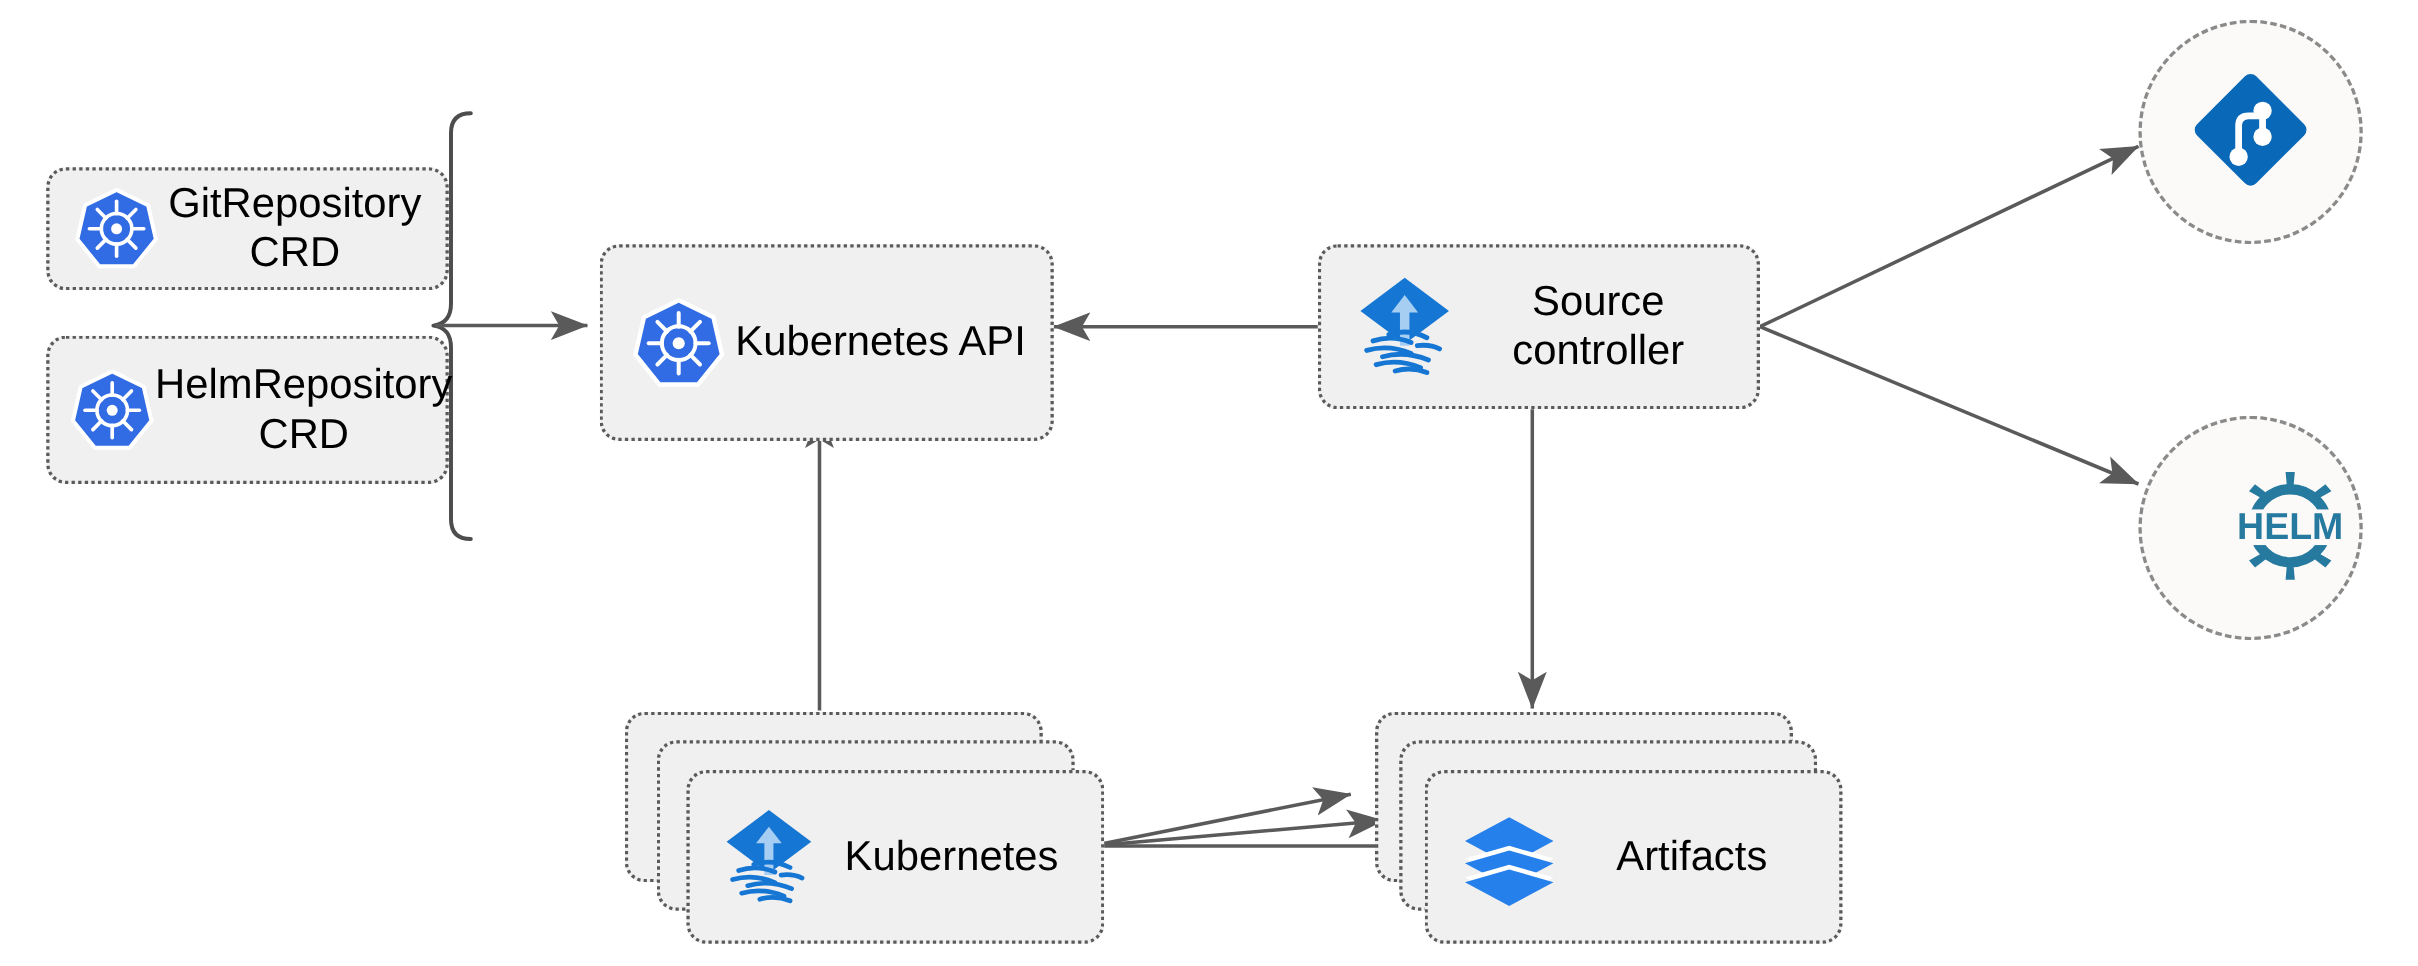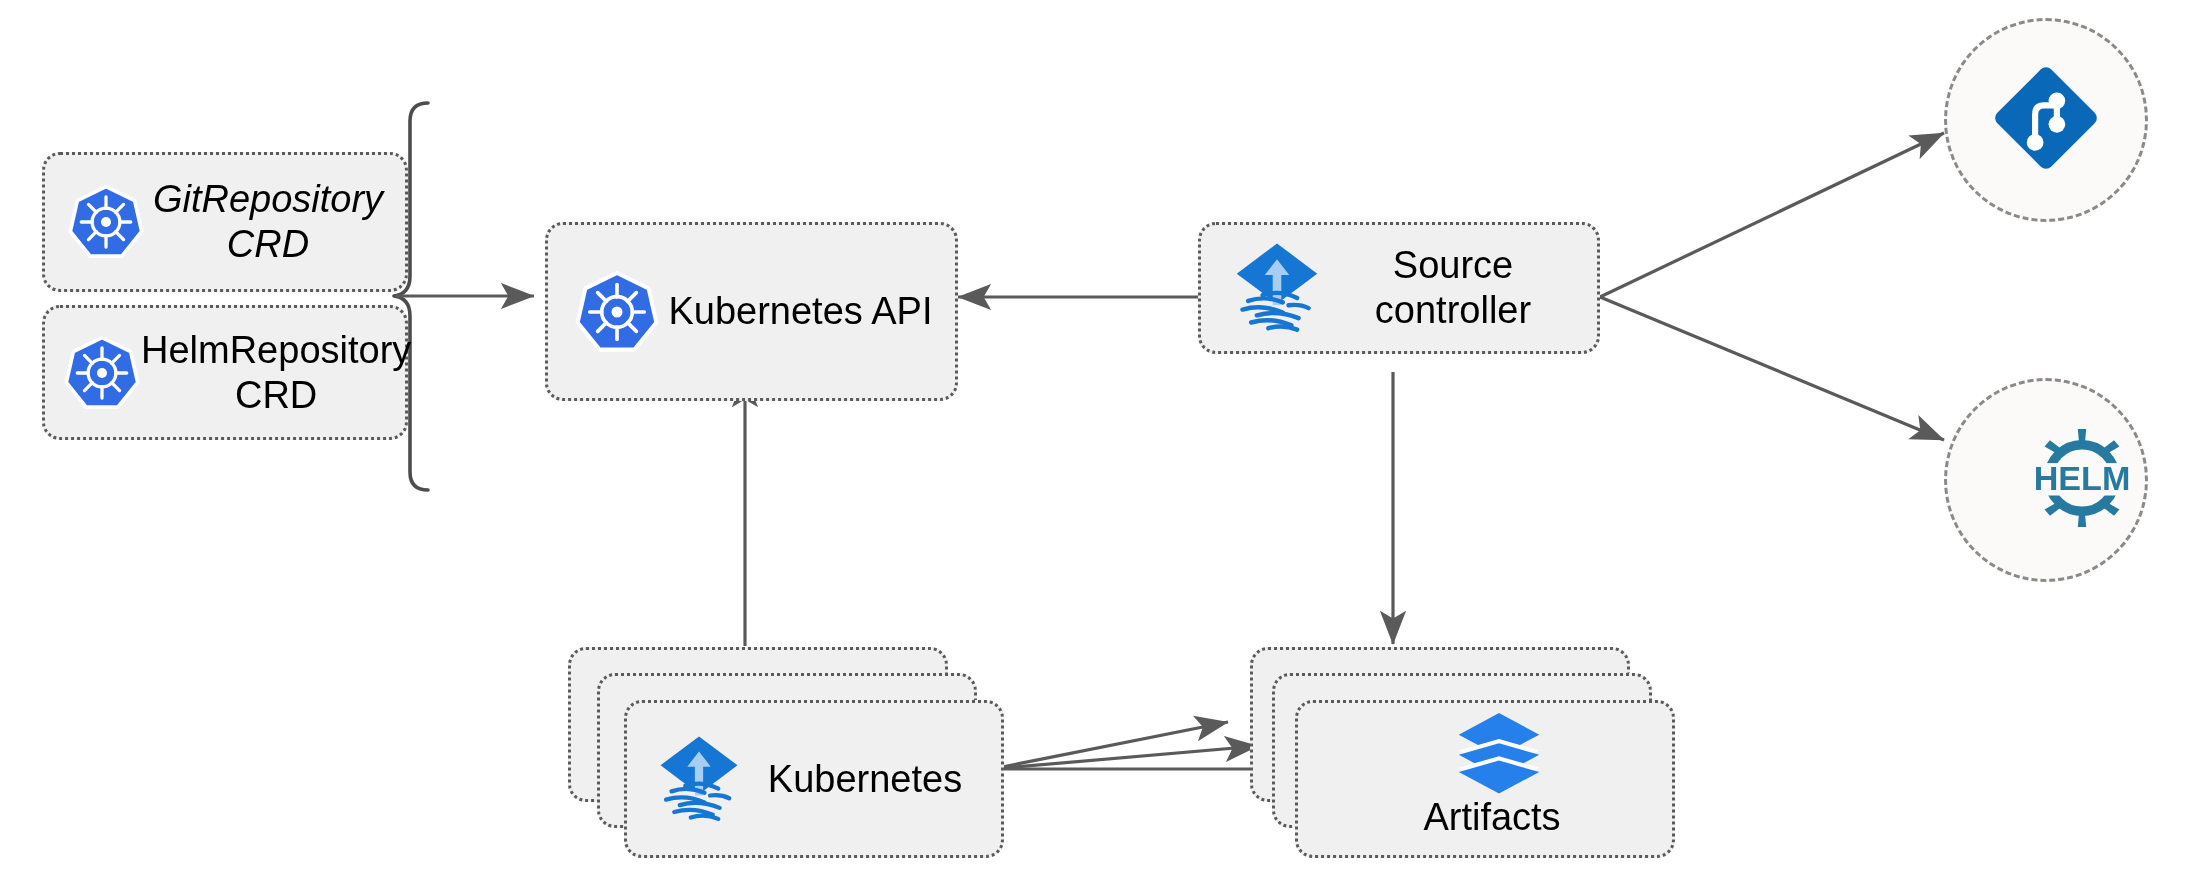--- a/index.html
+++ b/index.html
@@ -119,21 +119,21 @@
 
     <path class="wire" d="M 1393 372 L 1393 644" marker-end="url(#arrowhead)"></path>
 
     <path class="wire" d="M 745 646 L 745 374" marker-end="url(#arrowhead)"></path>
 
     <path class="wire" d="M 992 769 L 1228 722" marker-end="url(#arrowhead)"></path>
     <path class="wire" d="M 992 769 L 1258 746" marker-end="url(#arrowhead)"></path>
     <path class="wire" d="M 992 769 L 1288 769" marker-end="url(#arrowhead)"></path>
   </svg>
 
-  <div class="node" style="left:42px; top:152px; width:366px; height:140px; padding-left:22px;font-style:italic;">
+  <div class="node" style="left:42px; top:152px; width:366px; height:112px; padding-left:22px;">
     <span class="icon-slot">
       <svg width="78" height="78" viewBox="0 0 64 64" aria-hidden="true">
         <polygon points="32,3 55.5,14.4 61.3,39.8 45,60 19,60 2.7,39.8 8.5,14.4" fill="#326CE5" stroke="#ffffff" stroke-width="3" stroke-linejoin="round"></polygon>
         <g fill="none" stroke="#ffffff" stroke-width="2.7" stroke-linecap="round">
           <circle cx="32" cy="32" r="11.4"></circle>
           <line x1="32" y1="11.5" x2="32" y2="20.8"></line>
           <line x1="32" y1="43.2" x2="32" y2="52.5"></line>
           <line x1="11.7" y1="32" x2="20.6" y2="32"></line>
           <line x1="43.4" y1="32" x2="52.3" y2="32"></line>
           <line x1="17.6" y1="17.6" x2="24.1" y2="24.1"></line>
@@ -184,21 +184,21 @@
           <line x1="39.9" y1="39.9" x2="46.4" y2="46.4"></line>
           <line x1="46.4" y1="17.6" x2="39.9" y2="24.1"></line>
           <line x1="24.1" y1="39.9" x2="17.6" y2="46.4"></line>
         </g>
         <circle cx="32" cy="32" r="4.1" fill="#ffffff"></circle>
       </svg>
     </span>
     <span class="label">Kubernetes API</span>
   </div>
 
-  <div class="node" style="left:1198px; top:222px; width:402px; height:132px; padding-left:30px;">
+  <div class="node" style="left:1198px; top:222px; width:402px; height:150px; padding-left:30px;">
     <span class="icon-slot">
       <svg width="92" height="96" viewBox="0 0 64 66" aria-hidden="true">
         <polygon points="32,2 60,23 32,44 4,23" fill="#1676D3"></polygon>
         <path d="M32 13 L40.5 24 L35 24 L35 45 L29 45 L29 24 L23.5 24 Z" fill="#A6CDF2"></path>
         <g stroke="#1676D3" stroke-width="3.1" fill="none" stroke-linecap="round">
           <path d="M12 42 Q24 38 36 43"></path>
           <path d="M22 38 Q34 34 46 40"></path>
           <path d="M8 48 Q22 44 36 50"></path>
           <path d="M18 52 Q32 48 47 54"></path>
           <path d="M14 57 Q28 53 42 59"></path>
@@ -262,21 +262,21 @@
           <path d="M26 61 Q36 58 46 62"></path>
           <path d="M40 45 Q48 44 54 47"></path>
         </g>
       </svg>
     </span>
     <span class="label">Kubernetes</span>
   </div>
 
   <div class="stack-card" style="left:1250px; top:647px; width:380px; height:155px;"></div>
   <div class="stack-card" style="left:1272px; top:673px; width:380px; height:155px;"></div>
-  <div class="node" style="left:1295px; top:700px; width:380px; height:158px; padding-left:28px;flex-direction:column;">
+  <div class="node" style="left:1295px; top:700px; width:380px; height:158px; padding-left:28px;">
     <span class="icon-slot">
       <svg width="92" height="92" viewBox="0 0 64 64" aria-hidden="true">
         <polygon points="32,7 60,22 32,37 4,22" fill="#2680EB"></polygon>
         <polygon points="32,26 46,34 32,42.5 18,34" fill="#ffffff" opacity="0"></polygon>
         <polygon points="32,25 60,33 32,48 4,33" fill="#ffffff"></polygon>
         <polygon points="32,28 60,36 32,51 4,36" fill="#2680EB"></polygon>
         <polygon points="32,37 60,45 32,60 4,45" fill="#ffffff"></polygon>
         <polygon points="32,40 60,48 32,63 4,48" fill="#2680EB"></polygon>
       </svg>
     </span>

